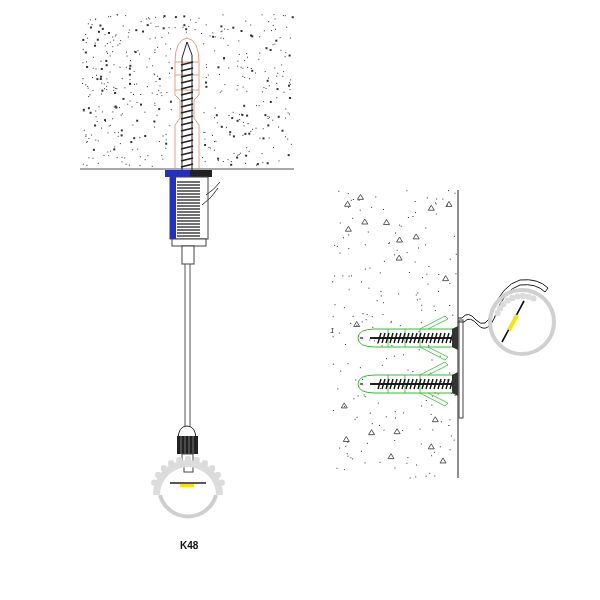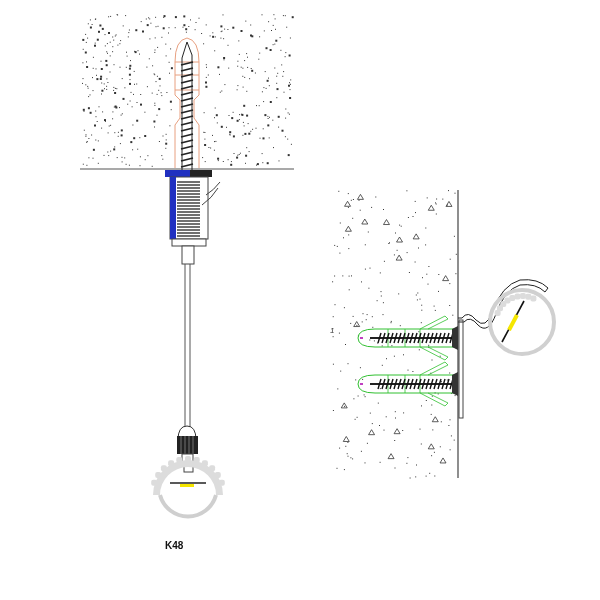--- a/index.html
+++ b/index.html
@@ -884,13 +884,13 @@
         <rect x="525.3" y="293.8" width="6" height="6" rx="2"></rect>
         <rect x="530.4" y="295.6" width="6" height="6" rx="2"></rect>
       </g>
     <line x1="502" y1="342" x2="524" y2="301" stroke="#111" stroke-width="1.6"></line>
     <line x1="509" y1="330" x2="517" y2="315" stroke="#f5e600" stroke-width="4"></line>
   </g>
 
   <text x="330" y="333" font-size="8" font-style="italic" fill="#333" font-family="Liberation Sans, sans-serif">1</text>
 </svg>
 
-<div class="label" style="left:165px; top:540px;text-align:right;">K48</div>
+<div class="label" style="left:180px; top:540px;text-align:right;">K48</div>
 
 </body></html>

